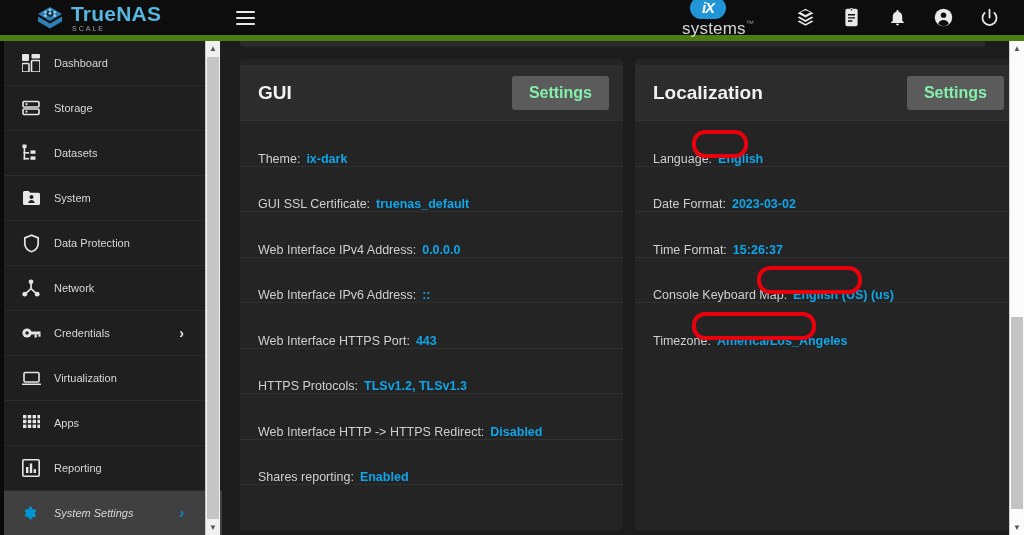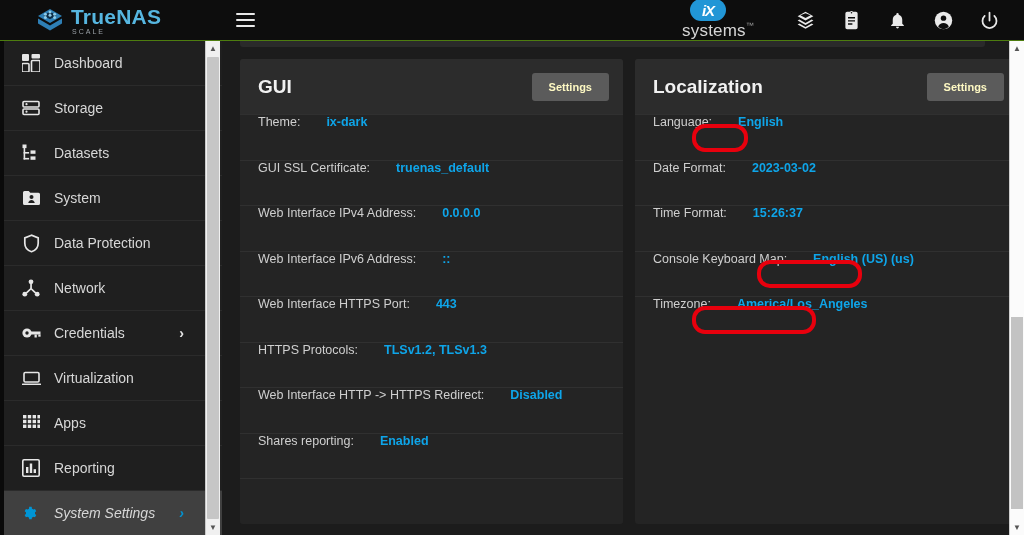--- a/index.html
+++ b/index.html
@@ -8,21 +8,21 @@
     background: #0a0a0a;
     font-family: "Liberation Sans", sans-serif;
     overflow: hidden;
   }
   .app { position: relative; width: 1024px; height: 535px; background: #1c1c1c; }
 
   
   .topbar {
     position: absolute; top: 0; left: 0; width: 1024px; height: 41px;
     background: #0d0d0d; display: flex; align-items: center;
-    border-bottom: 1px solid #4d7c0f;
+    border-bottom: 6px solid #4d7c0f;
   }
   .brand { width: 222px; height: 41px; display: flex; align-items: center; padding-left: 36px; }
   .brand-logo { width: 28px; height: 24px; margin-right: 7px; flex: none; }
   .brand-text { line-height: 1; }
   .brand-name { font-size: 21px; font-weight: bold; letter-spacing: .2px; }
   .brand-true { color: #56b6e0; }
   .brand-nas { color: #56b6e0; }
   .brand-sub { font-size: 7px; color: #9aa0a6; letter-spacing: 2px; margin-top: 1px; margin-left: 1px; }
 
   .hamburger { width: 46px; display: flex; flex-direction: column; justify-content: center;
@@ -47,21 +47,21 @@
   .sidebar {
     position: absolute; top: 41px; left: 0; width: 222px; height: 494px;
     background: #1f1f1f; overflow: hidden;
   }
   .nav-item {
     position: relative; height: 45px; display: flex; align-items: center;
     padding-left: 14px; border-bottom: 1px solid #2b2b2b; cursor: pointer;
   }
   .nav-item .ico { width: 34px; display: flex; align-items: center; justify-content: center;
      color: #e6e6e6; flex: none; }
-  .nav-item .lbl { color: #d7d7d7; font-size: 14px; margin-left: 6px; white-space: nowrap; }
+  .nav-item .lbl { color: #d7d7d7; font-size: 11px; margin-left: 6px; white-space: nowrap; }
   .nav-item .chev { position: absolute; right: 38px; color: #e6e6e6; font-size: 14px; font-weight: bold; }
   .nav-item.active { background: #404040; font-style: italic; }
   .nav-item.active::before { content: ""; position: absolute; left: 0; top: 0; bottom: 0;
      width: 4px; background: #0095d5; }
   .nav-item.active .ico { color: #0095d5; }
   .nav-item.active .chev { color: #0095d5; }
 
   
   .sb-scroll { position: absolute; top: 41px; left: 205px; width: 15px; height: 494px;
      background: #f0f0f0; border-left: 1px solid #c8c8c8; }
@@ -76,32 +76,32 @@
   .main {
     position: absolute; top: 41px; left: 222px; width: 787px; height: 494px;
     background: #1c1c1c; overflow: hidden;
   }
   .partial-card { position: absolute; top: -8px; left: 18px; width: 745px; height: 14px;
      background: #2a2a2a; border-radius: 3px; }
   .cards { position: absolute; top: 18px; left: 18px; display: flex; gap: 12px; }
   .card { width: 383px; background: #242424; border-radius: 3px; overflow: hidden; }
   .card-head {
     height: 55px; background: #2c2c2c; display: flex; align-items: center;
-    justify-content: space-between; padding: 0 14px 0 18px;
+    justify-content: space-between; padding: 0 14px 0 18px; margin-top: 6px;
   }
   .card-title { color: #f1f1f1; font-size: 19px; font-weight: bold; }
   .settings-btn {
-    background: #5b5b5b; color: #fef9c3; font-size: 11px; font-weight: bold;
+    background: #5b5b5b; color: #86efac; font-size: 16px; font-weight: bold;
     padding: 8px 17px; border: none; border-radius: 3px; cursor: pointer;
     font-family: "Liberation Sans", sans-serif;
   }
   .card-body { background: #242424; }
   .row {
-    position: relative; height: 45.5px; display: flex; align-items: flex-start;
-    padding-left: 18px; border-top: 1px solid #303030; font-size: 12.5px; gap: 20px;
+    position: relative; height: 45.5px; display: flex; align-items: flex-end;
+    padding-left: 18px; border-top: 1px solid #303030; font-size: 12.5px;
   }
   .row .k { color: #cfcfcf; }
   .row .v { color: #0ea5e9; font-weight: bold; margin-left: 6px; }
   .row.blank { border-top: 1px solid #303030; }
 
   .hl { position: absolute; border: 4px solid #e8000d; border-radius: 13px; pointer-events: none; }
 
   
   .main-scroll { position: absolute; top: 41px; right: 0; width: 15px; height: 494px;
      background: #fbfbfb; border-left: 1px solid #d0d0d0; }

